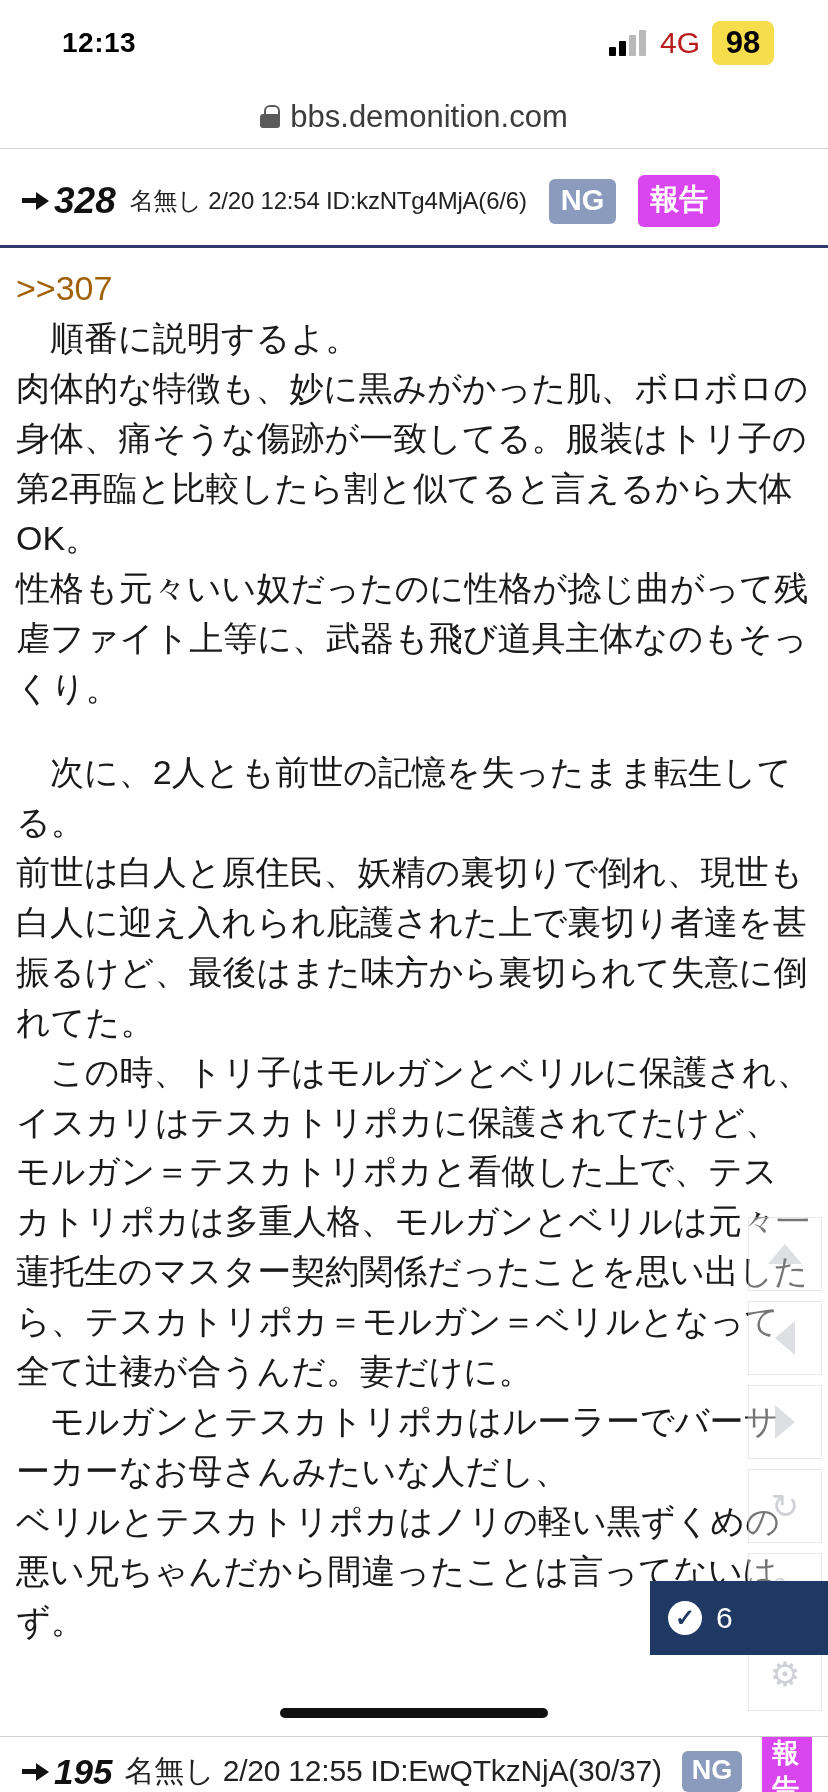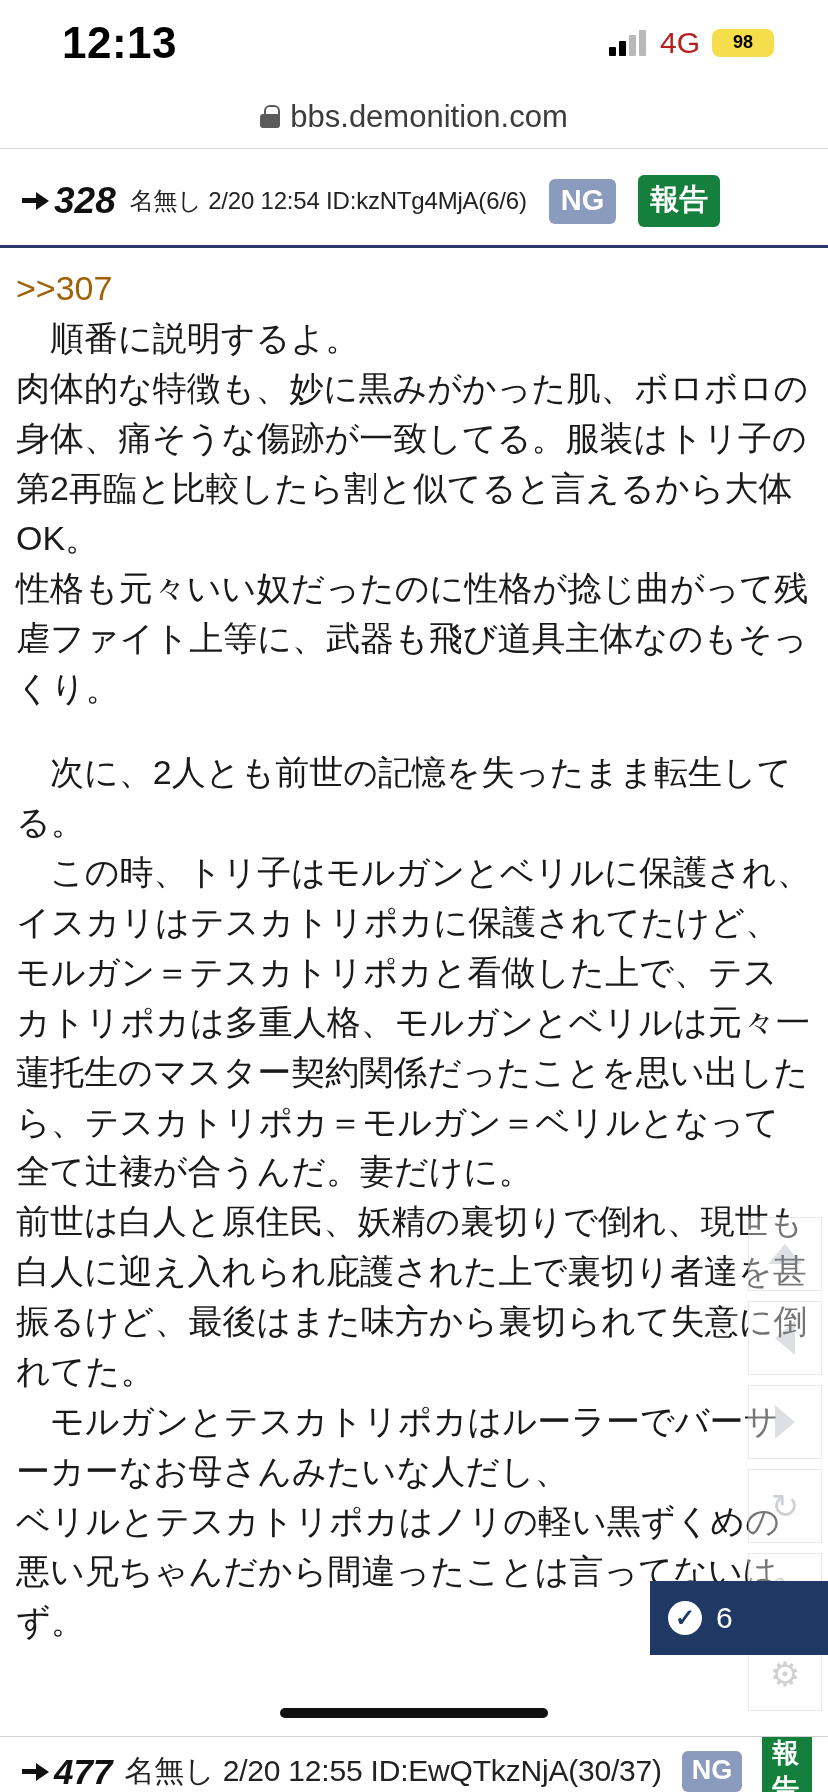--- a/index.html
+++ b/index.html
@@ -17,32 +17,32 @@
   }
 
   
   .statusbar {
     height: 86px;
     display: flex; align-items: center; justify-content: space-between;
     padding: 0 54px 0 62px;
     flex: 0 0 auto;
   }
   .status-time {
-    font-size: 44px; font-weight: 600; letter-spacing: 0.5px; color: #000;
+    font-size: 28px; font-weight: 600; letter-spacing: 0.5px; color: #000;
   }
   .status-right { display: flex; align-items: center; gap: 12px; }
   .signal { display: flex; align-items: flex-end; gap: 3px; height: 26px; }
   .signal i { display: block; width: 7px; background: #000; border-radius: 1px; }
   .signal i:nth-child(1) { height: 9px; background: #000; }
   .signal i:nth-child(2) { height: 15px; background: #000; }
   .signal i:nth-child(3) { height: 21px; background: #b9b9b9; }
   .signal i:nth-child(4) { height: 26px; background: #b9b9b9; }
   .net-label { font-size: 30px; font-weight: 500; color: #b91c1c; margin-left: 2px; }
   .battery {
-    background: #f5dd4b; color: #000; font-size: 18px; font-weight: 600;
+    background: #f5dd4b; color: #000; font-size: 31px; font-weight: 600;
     border-radius: 8px; padding: 3px 10px 4px; min-width: 62px; text-align: center;
     line-height: 1.2;
   }
 
   
   .urlbar {
     height: 62px;
     display: flex; align-items: center; justify-content: center;
     gap: 10px;
     flex: 0 0 auto;
@@ -87,21 +87,21 @@
     content: ""; position: absolute; right: 1px; top: 6px;
     border-left: 13px solid #111;
     border-top: 9px solid transparent;
     border-bottom: 9px solid transparent;
   }
   .post-meta { font-size: 24px; color: #222; white-space: nowrap; letter-spacing: -0.2px; }
   .tag-ng, .tag-report {
     background: #8a9bbd; color: #fff; font-size: 29px; font-weight: 600;
     border-radius: 6px; padding: 5px 12px 7px; margin-left: 8px;
   }
-  .tag-report { background: #15803d; font-family: Liberation Serif, serif; }
+  .tag-report { background: #d946ef; font-family: Liberation Serif, serif; }
 
   .post-body {
     padding: 16px 16px 0 16px;
     font-size: 34px;
     line-height: 1.47;
     color: #1a1a1a;
     font-family: "Liberation Sans", sans-serif;
   }
   .anchor { color: #a16207; font-weight: 500; }
   .para { margin: 0; }
@@ -202,22 +202,22 @@
     </div>
 
     <div class="post-body">
       <div class="anchor para">&gt;&gt;307</div>
 
       <p class="para indent">順番に説明するよ。</p>
       <p class="para">肉体的な特徴も、妙に黒みがかった肌、ボロボロの身体、痛そうな傷跡が一致してる。服装はトリ子の第2再臨と比較したら割と似てると言えるから大体OK。</p>
       <p class="para">性格も元々いい奴だったのに性格が捻じ曲がって残虐ファイト上等に、武器も飛び道具主体なのもそっくり。</p>
       <div class="blank"></div>
       <p class="para indent">次に、2人とも前世の記憶を失ったまま転生してる。</p>
+      <p class="para">前世は白人と原住民、妖精の裏切りで倒れ、現世も白人に迎え入れられ庇護された上で裏切り者達を甚振るけど、最後はまた味方から裏切られて失意に倒れてた。</p>
       <p class="para indent">この時、トリ子はモルガンとベリルに保護され、イスカリはテスカトリポカに保護されてたけど、モルガン＝テスカトリポカと看做した上で、テスカトリポカは多重人格、モルガンとベリルは元々一蓮托生のマスター契約関係だったことを思い出したら、テスカトリポカ＝モルガン＝ベリルとなって全て辻褄が合うんだ。妻だけに。</p>
-      <p class="para">前世は白人と原住民、妖精の裏切りで倒れ、現世も白人に迎え入れられ庇護された上で裏切り者達を甚振るけど、最後はまた味方から裏切られて失意に倒れてた。</p>
       <p class="para indent">モルガンとテスカトリポカはルーラーでバーサーカーなお母さんみたいな人だし、</p>
       <p class="para">ベリルとテスカトリポカはノリの軽い黒ずくめの悪い兄ちゃんだから間違ったことは言ってないはず。</p>
 
     </div>
 
     <div class="side-toolbar">
       <div class="side-btn">
         <span class="tri-up"></span>
       </div>
       <div class="side-btn">
@@ -238,21 +238,21 @@
     </div>
 
     <div class="badge-counter">
       <span class="badge-check">✓</span>
       <span class="badge-count">6</span>
     </div>
 
     <div class="next-post">
       <div class="post-num">
         <span class="arrow-icon"></span>
-        <span>477</span>
+        <span>195</span>
       </div>
       <div class="post-meta">名無し 2/20 12:55 ID:EwQTkzNjA(30/37)</div>
       <div class="tag-ng">NG</div>
       <div class="tag-report">報告</div>
     </div>
 
     <div class="home-indicator"></div>
   </div>
 </div>
 

